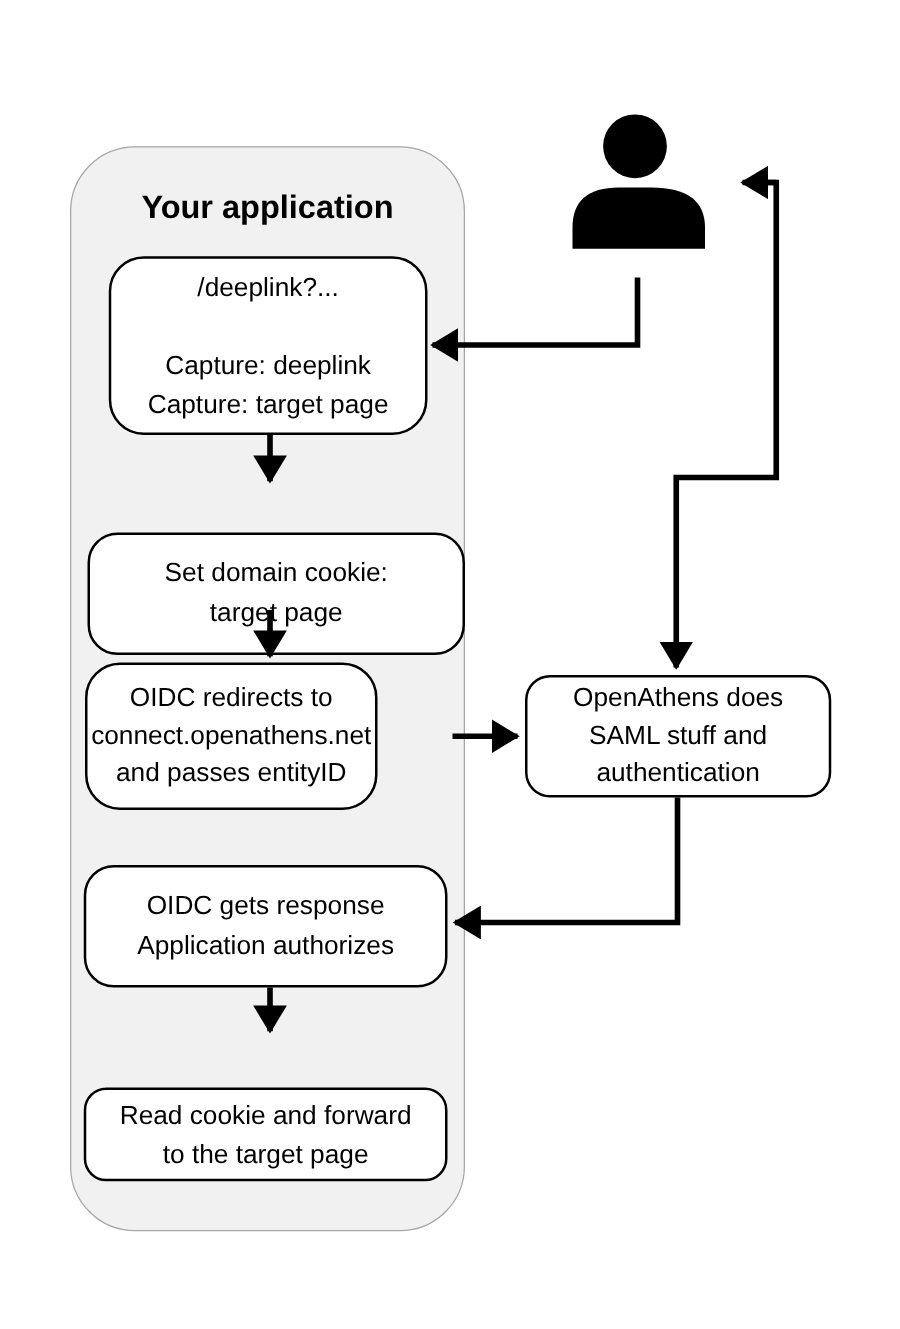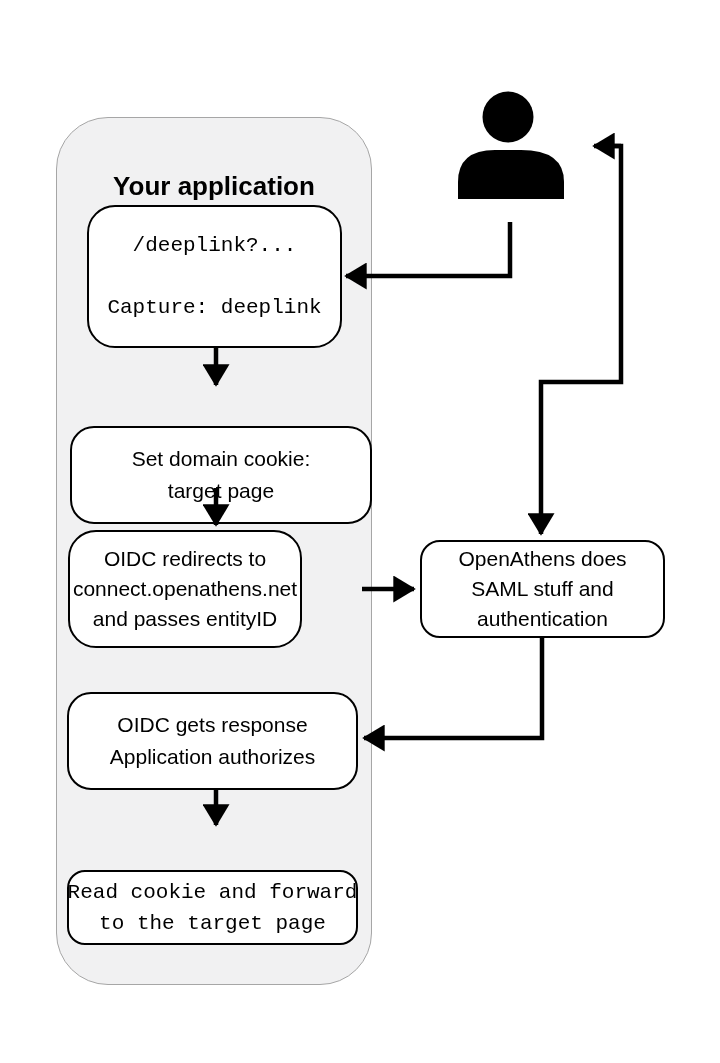--- a/index.html
+++ b/index.html
@@ -7,30 +7,30 @@
     position:relative;width:720px;height:1063px;background:#ffffff;
     font-family:"Liberation Sans",sans-serif;color:#000;overflow:hidden;
   }
   .group{
     position:absolute;left:56px;top:117px;width:316px;height:868px;
     background:#f1f1f2;border:1.5px solid #a6a6a6;border-radius:52px;
     box-sizing:border-box;
   }
   .group-title{
     position:absolute;left:56px;top:150px;width:316px;
-    text-align:center;font-weight:bold;font-size:26px;line-height:30px;margin-top:21px;
+    text-align:center;font-weight:bold;font-size:26px;line-height:30px;
   }
   .node{
     position:absolute;background:#ffffff;border:2.3px solid #000;
     box-sizing:border-box;display:flex;flex-direction:column;
     justify-content:center;align-items:center;text-align:center;
     font-size:21px;
   }
   .node .ln{white-space:nowrap;}
-  .lh31 .ln{line-height:31px;min-height:31px;font-family:Liberation Mono, monospace;}
+  .lh31 .ln{line-height:31px;min-height:31px;}
   .lh30 .ln{line-height:30px;min-height:30px;}
   .lh32 .ln{line-height:32px;min-height:32px;}
   #node-deeplink      {left:87px; top:205px; width:255px; height:143px; border-radius:28px;}
   #node-set-cookie    {left:70px; top:390px; width:302px; height:98px;  border-radius:24px;margin-top:36px;}
   #node-oidc-redirect {left:68px; top:530px; width:234px; height:118px; border-radius:28px;}
   #node-openathens    {left:420px;top:540px; width:245px; height:98px;  border-radius:20px;}
   #node-oidc-response {left:67px; top:692px; width:291px; height:98px;  border-radius:24px;}
   #node-read-cookie   {left:67px; top:870px; width:291px; height:75px;  border-radius:18px;}
   .overlay{position:absolute;left:0;top:0;width:720px;height:1063px;pointer-events:none;}
 </style>
@@ -39,20 +39,21 @@
 
 <div class="canvas">
 
   <div class="group"></div>
   <div class="group-title">Your application</div>
 
   <div class="node lh31" id="node-deeplink">
     <div class="ln">/deeplink?...</div>
     <div class="ln"></div>
     <div class="ln">Capture: deeplink</div>
+    <div class="ln">Capture: target page</div>
   </div>
 
   <div class="node lh32" id="node-set-cookie">
     <div class="ln">Set domain cookie:</div>
     <div class="ln">target page</div>
   </div>
 
   <div class="node lh30" id="node-oidc-redirect">
     <div class="ln">OIDC redirects to</div>
     <div class="ln">connect.openathens.net</div>

